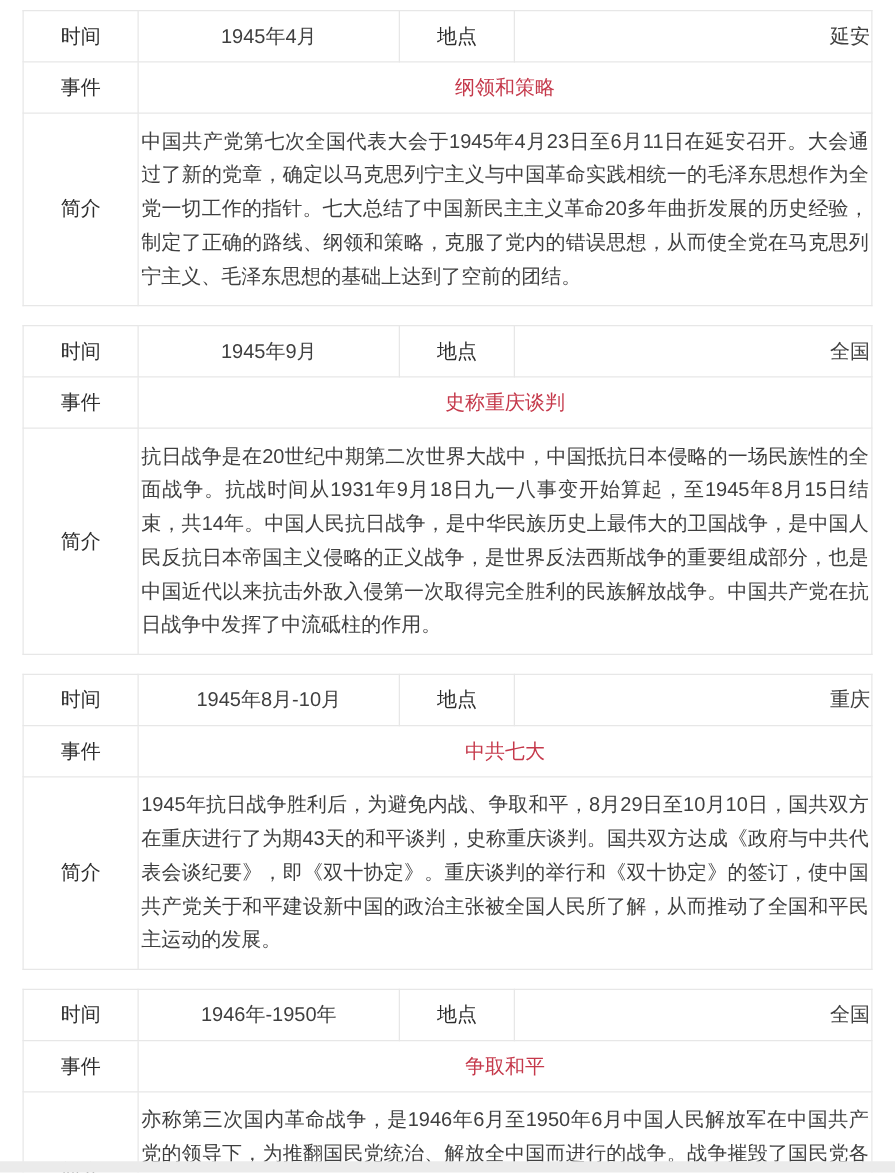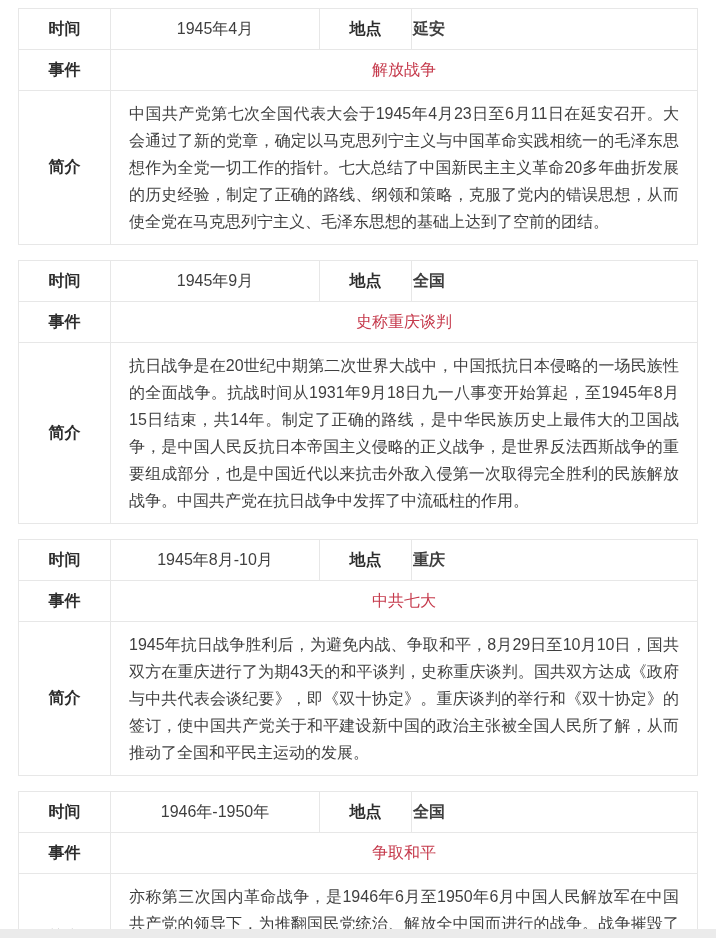--- a/index.html
+++ b/index.html
@@ -27,37 +27,37 @@
     margin-bottom:15px;
     background:#fff;
   }
   table.event-table td{
     border:1px solid var(--border);
     font-size:16px;
     vertical-align:middle;
   }
   td.cell-label{
     width:92px;
-    font-weight:bold;
+    font-weight:normal;
     text-align:center;
     color:var(--label);
     font-size:17px;
     height:41px;
   }
   td.cell-time{width:209px;text-align:center;height:41px;margin-top:28px;}
   td.cell-locl{width:92px;}
-  td.cell-loc{text-align:left;height:41px;font-weight:bold;}
+  td.cell-loc{text-align:right;height:41px;}
   td.cell-event{
     text-align:center;
     color:var(--event_red);
     font-size:17px;
     height:41px;
   }
   td.cell-intro{
-    padding:9px 18px;
+    padding:9px 2px;
     line-height:27px;
     text-align:left;
     text-align:justify;
   }
   .bottom-strip{
     width:716px;height:9px;
     background:var(--bottom_strip);
     position:absolute;left:0;bottom:0;
   }
 </style>
@@ -69,21 +69,21 @@
   <table class="event-table">
     <tbody>
         <tr>
       <td class="cell-label">时间</td>
       <td class="cell-time">1945年4月</td>
       <td class="cell-label cell-locl">地点</td>
       <td class="cell-loc">延安</td>
     </tr>
     <tr>
       <td class="cell-label">事件</td>
-      <td class="cell-event" colspan="3">解放战争</td>
+      <td class="cell-event" colspan="3">纲领和策略</td>
     </tr>
     <tr>
       <td class="cell-label">简介</td>
       <td class="cell-intro" colspan="3">中国共产党第七次全国代表大会于1945年4月23日至6月11日在延安召开。大会通过了新的党章，确定以马克思列宁主义与中国革命实践相统一的毛泽东思想作为全党一切工作的指针。七大总结了中国新民主主义革命20多年曲折发展的历史经验，制定了正确的路线、纲领和策略，克服了党内的错误思想，从而使全党在马克思列宁主义、毛泽东思想的基础上达到了空前的团结。</td>
     </tr>
   </tbody>
     </table>
 
   <table class="event-table">
     <tbody>
@@ -92,21 +92,21 @@
       <td class="cell-time">1945年9月</td>
       <td class="cell-label cell-locl">地点</td>
       <td class="cell-loc">全国</td>
     </tr>
     <tr>
       <td class="cell-label">事件</td>
       <td class="cell-event" colspan="3">史称重庆谈判</td>
     </tr>
     <tr>
       <td class="cell-label">简介</td>
-      <td class="cell-intro" colspan="3">抗日战争是在20世纪中期第二次世界大战中，中国抵抗日本侵略的一场民族性的全面战争。抗战时间从1931年9月18日九一八事变开始算起，至1945年8月15日结束，共14年。制定了正确的路线，是中华民族历史上最伟大的卫国战争，是中国人民反抗日本帝国主义侵略的正义战争，是世界反法西斯战争的重要组成部分，也是中国近代以来抗击外敌入侵第一次取得完全胜利的民族解放战争。中国共产党在抗日战争中发挥了中流砥柱的作用。</td>
+      <td class="cell-intro" colspan="3">抗日战争是在20世纪中期第二次世界大战中，中国抵抗日本侵略的一场民族性的全面战争。抗战时间从1931年9月18日九一八事变开始算起，至1945年8月15日结束，共14年。中国人民抗日战争，是中华民族历史上最伟大的卫国战争，是中国人民反抗日本帝国主义侵略的正义战争，是世界反法西斯战争的重要组成部分，也是中国近代以来抗击外敌入侵第一次取得完全胜利的民族解放战争。中国共产党在抗日战争中发挥了中流砥柱的作用。</td>
     </tr>
   </tbody>
     </table>
 
   <table class="event-table">
     <tbody>
         <tr>
       <td class="cell-label">时间</td>
       <td class="cell-time">1945年8月-10月</td>
       <td class="cell-label cell-locl">地点</td>

